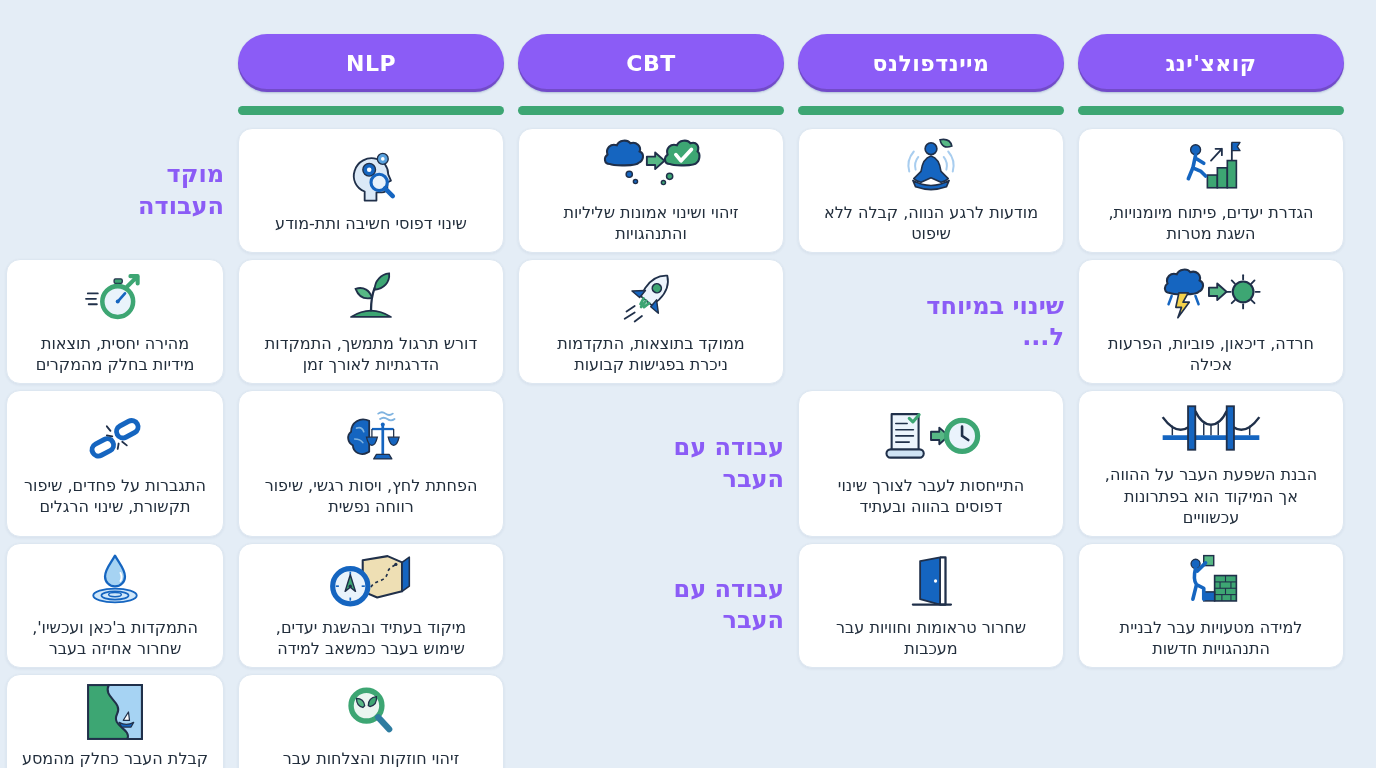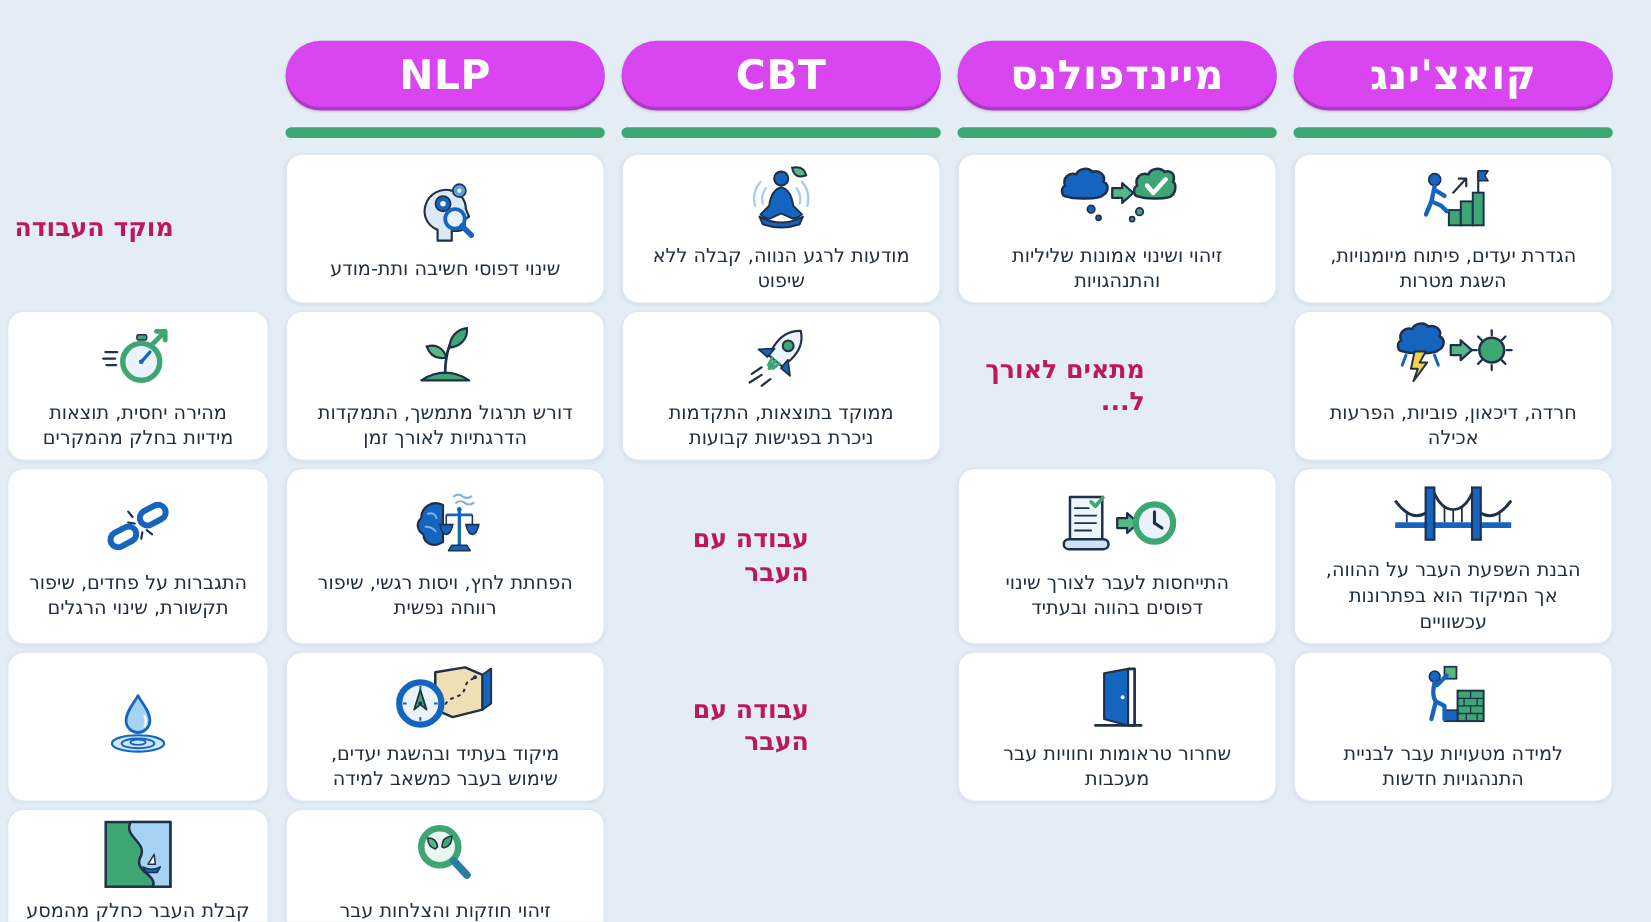--- a/index.html
+++ b/index.html
@@ -14,37 +14,37 @@
     padding:34px 32px 24px 6px;
   }
   .grid {
     width:100%; height:100%;
     display:grid;
     grid-template-columns:218px repeat(4,1fr);
     grid-template-rows:58px 24px repeat(5,1fr);
     column-gap:14px; row-gap:6px;
   }
   .pill {
-    background:#d946ef;
+    background:#8b5cf6;
     border-radius:29px;
     display:flex; align-items:center; justify-content:center;
-    color:#ffffff; font-weight:bold; font-size:34px;
+    color:#ffffff; font-weight:bold; font-size:22px;
     box-shadow:inset 0 -3px 0 rgba(0,0,0,.18), 0 1px 2px rgba(20,60,120,.25);
     letter-spacing:.5px;
   }
   .bar {
     align-self:center;
     height:9px; border-radius:5px;
     background:#3da673;
   }
   .rowlabel {
-    display:flex; align-items:center; justify-content:flex-end;
+    display:flex; align-items:center; 
     text-align:right;
     direction:rtl;
-    color:#be185d; font-weight:bold; font-size:21px; line-height:1.3;
+    color:#8b5cf6; font-weight:bold; font-size:24px; line-height:1.3;
     padding-left:6px;
   }
   .rowlabel span { max-width:150px; }
   .cell {
     background:#ffffff;
     border:1px solid #dde7f1;
     border-radius:14px;
     box-shadow:0 1px 3px rgba(30,60,100,.07);
     display:flex; flex-direction:column; align-items:center; justify-content:center;
     padding:8px 12px; gap:7px;
@@ -341,32 +341,32 @@
         <span>מוקד העבודה</span>
       </div>
     <div class="cell">
       <svg class="icon">
           <use href="#sym-head-gears"></use>
         </svg>
       <div class="cell-text">שינוי דפוסי חשיבה ותת-מודע</div>
     </div>
     <div class="cell">
       <svg class="icon">
+          <use href="#sym-thought-check"></use>
+        </svg>
+      <div class="cell-text">זיהוי ושינוי אמונות שליליות והתנהגויות</div>
+    </div>
+    <div class="cell">
+      <svg class="icon">
           <use href="#sym-meditate"></use>
         </svg>
       <div class="cell-text">מודעות לרגע הנווה, קבלה ללא שיפוט</div>
     </div>
     <div class="cell">
       <svg class="icon">
-          <use href="#sym-thought-check"></use>
-        </svg>
-      <div class="cell-text">זיהוי ושינוי אמונות שליליות והתנהגויות</div>
-    </div>
-    <div class="cell">
-      <svg class="icon">
           <use href="#sym-stairs-flag"></use>
         </svg>
       <div class="cell-text">הגדרת יעדים, פיתוח מיומנויות, השגת מטרות</div>
     </div>
 
     <div class="cell">
       <svg class="icon">
           <use href="#sym-stopwatch"></use>
         </svg>
       <div class="cell-text">מהירה יחסית, תוצאות מידיות בחלק מהמקרים</div>
@@ -378,21 +378,21 @@
       <div class="cell-text">דורש תרגול מתמשך, התמקדות הדרגתיות לאורך זמן</div>
     </div>
     <div class="cell">
       <svg class="icon">
           <use href="#sym-rocket"></use>
         </svg>
       <div class="cell-text">ממוקד בתוצאות, התקדמות ניכרת בפגישות קבועות</div>
     </div>
 
     <div class="rowlabel">
-        <span>מתאים לאורך ל...</span>
+        <span>שינוי במיוחד ל...</span>
       </div>
     <div class="cell">
       <svg class="icon">
           <use href="#sym-storm-sun"></use>
         </svg>
       <div class="cell-text">חרדה, דיכאון, פוביות, הפרעות אכילה</div>
     </div>
     <div class="cell">
       <svg class="icon">
           <use href="#sym-chain-broken"></use>
@@ -418,20 +418,21 @@
     <div class="cell">
       <svg class="icon">
           <use href="#sym-bridge"></use>
         </svg>
       <div class="cell-text">הבנת השפעת העבר על ההווה, אך המיקוד הוא בפתרונות עכשוויים</div>
     </div>
     <div class="cell">
       <svg class="icon">
           <use href="#sym-drop"></use>
         </svg>
+      <div class="cell-text">התמקדות ב'כאן ועכשיו', שחרור אחיזה בעבר</div>
     </div>
     <div class="cell">
       <svg class="icon">
           <use href="#sym-compass-map"></use>
         </svg>
       <div class="cell-text">מיקוד בעתיד ובהשגת יעדים, שימוש בעבר כמשאב למידה</div>
     </div>
 
     <div class="rowlabel">
         <span>עבודה עם העבר</span>

